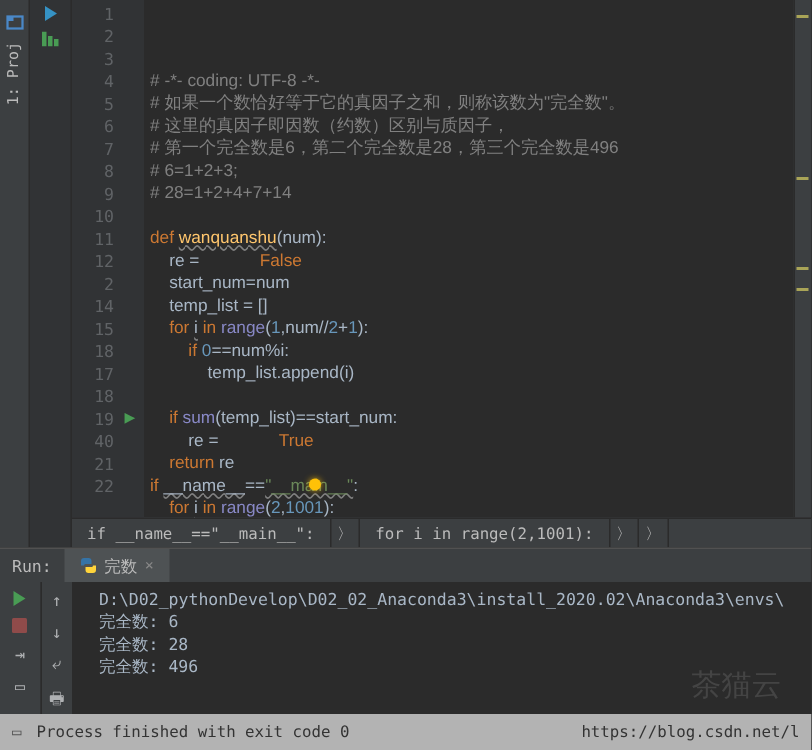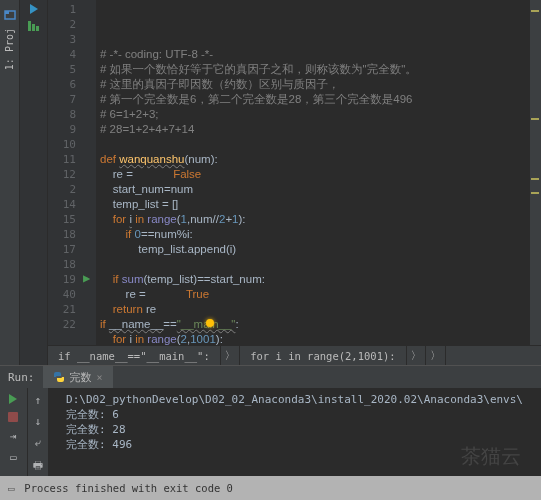--- a/index.html
+++ b/index.html
@@ -301,16 +301,17 @@
 完全数: 496
 </div>
     </div>
   </div>
 
   <div class="status-bar">
     <span style="display:flex;align-items:center;gap:10px;">
       <span style="color:#555;">▭</span>
       <span>Process finished with exit code 0</span>
     </span>
+    <span>https://blog.csdn.net/l</span>
   </div>
 </div>
 
 <div class="watermark">茶猫云</div>
 
 </body></html>

